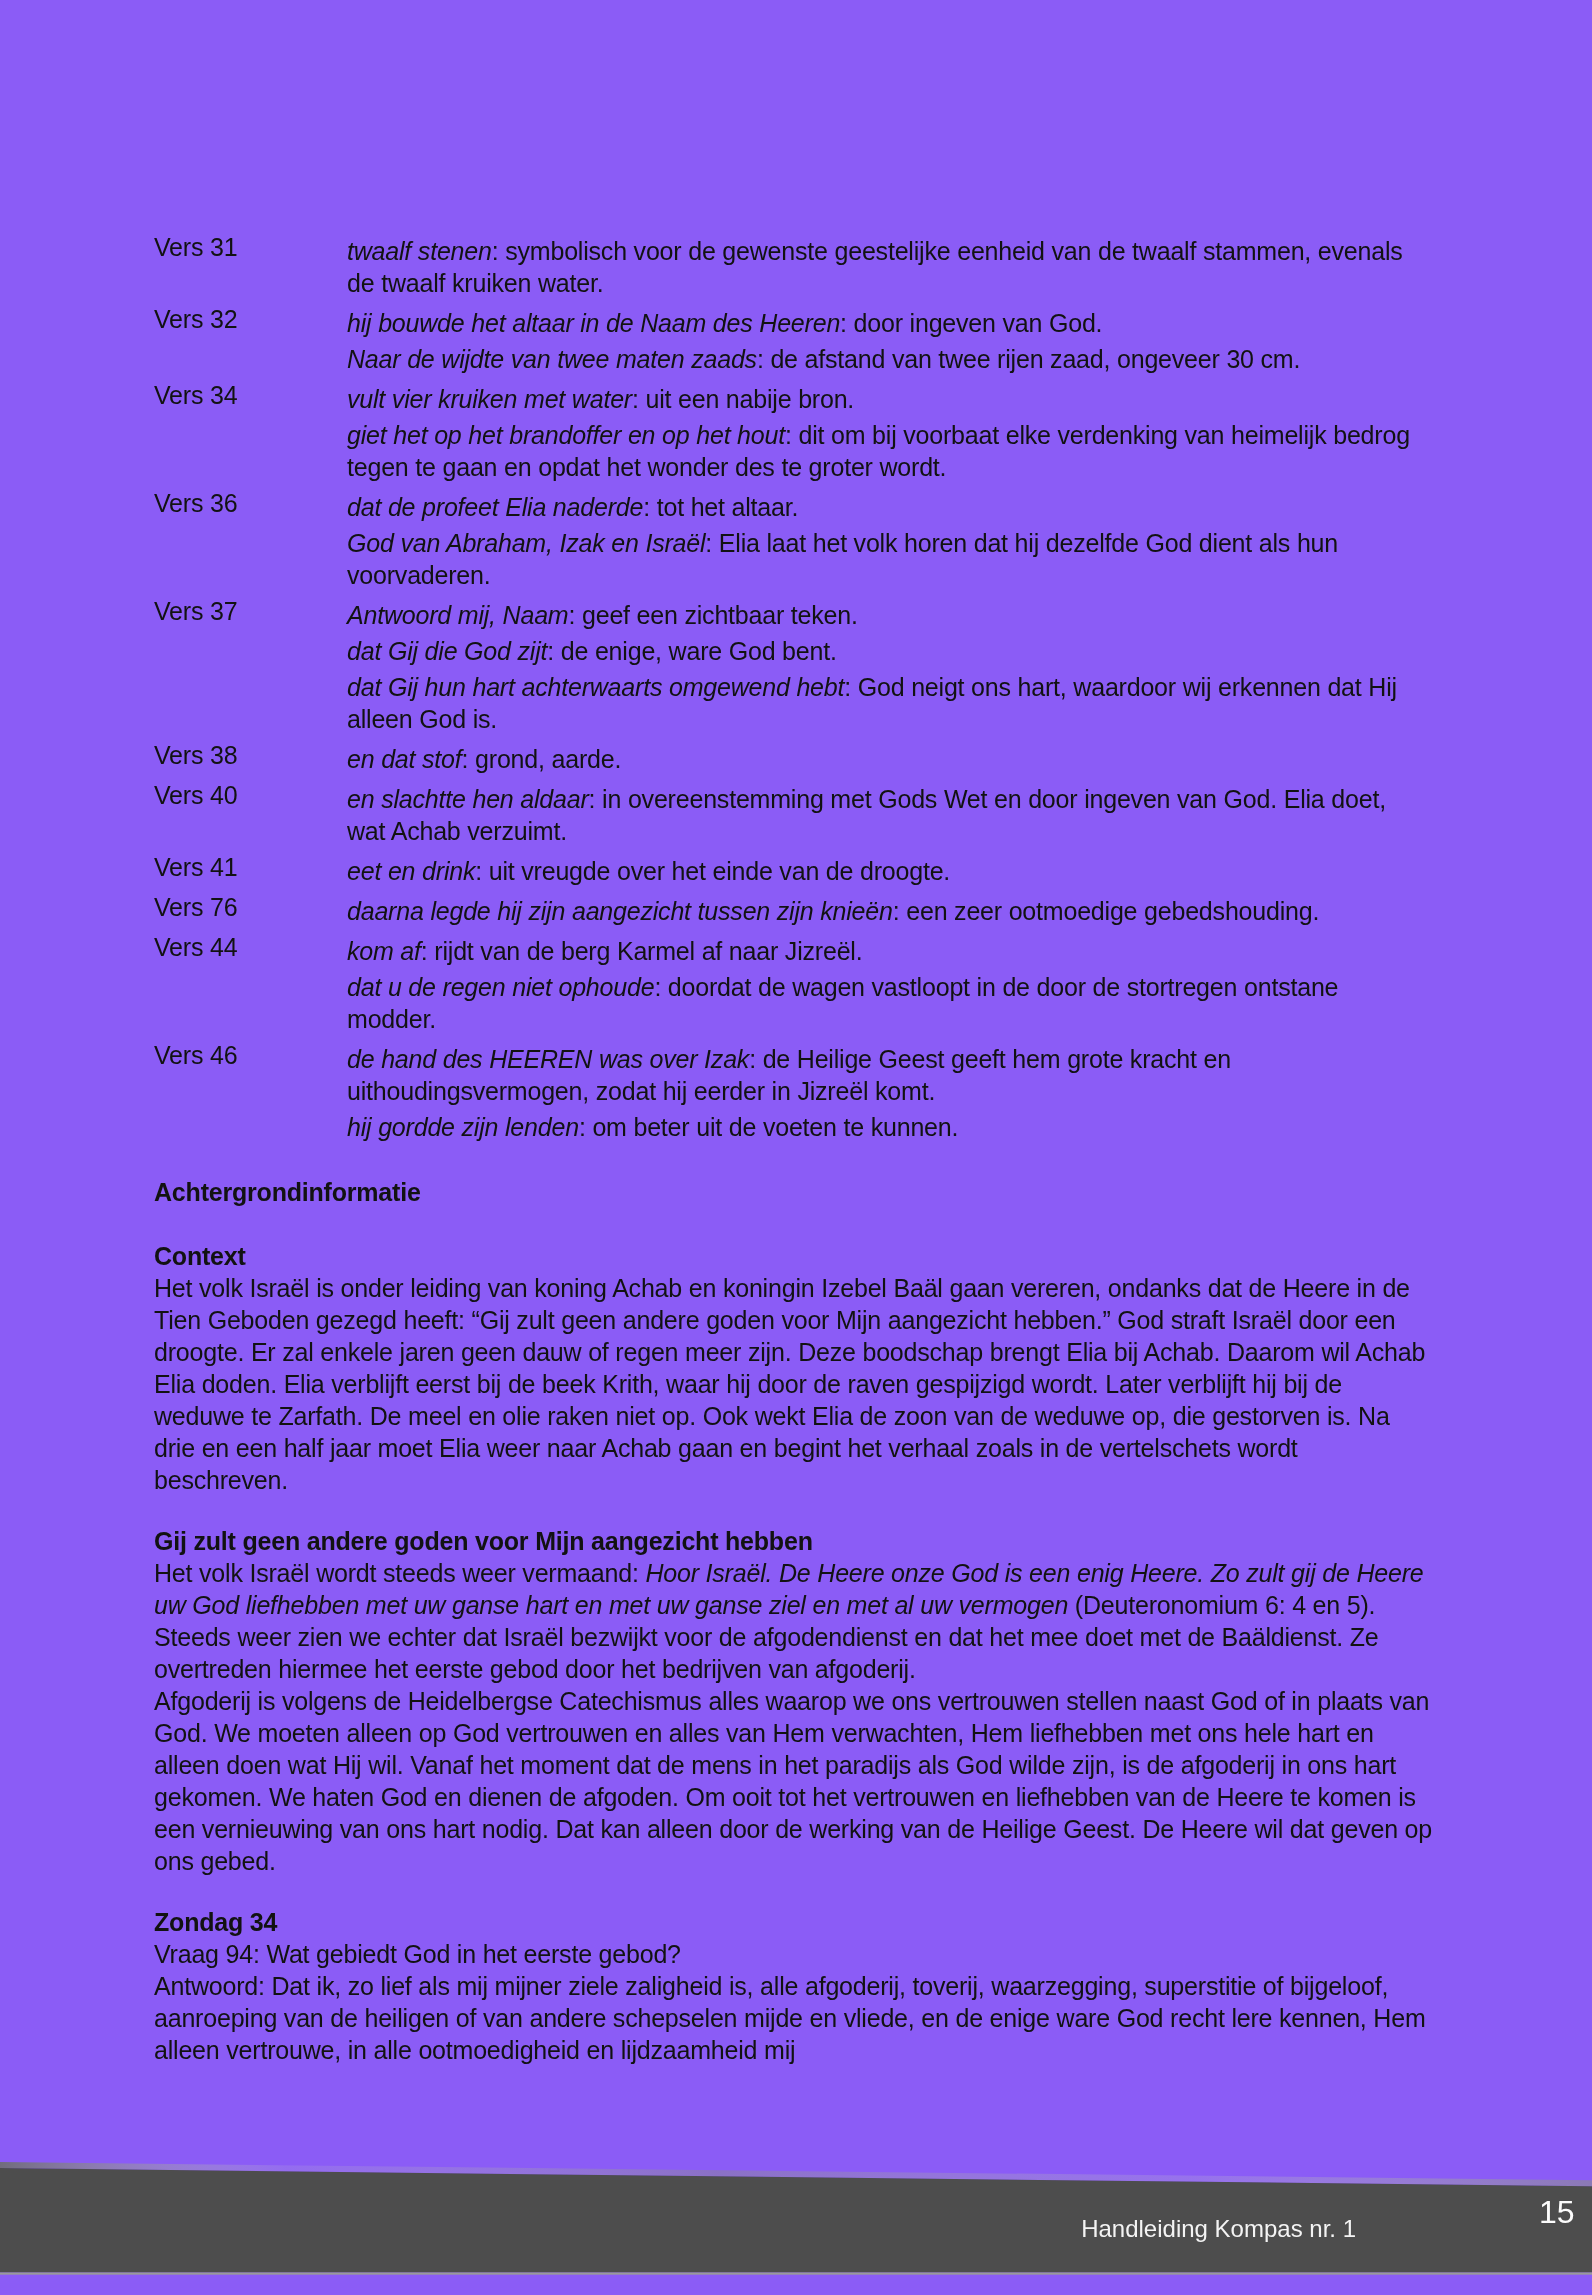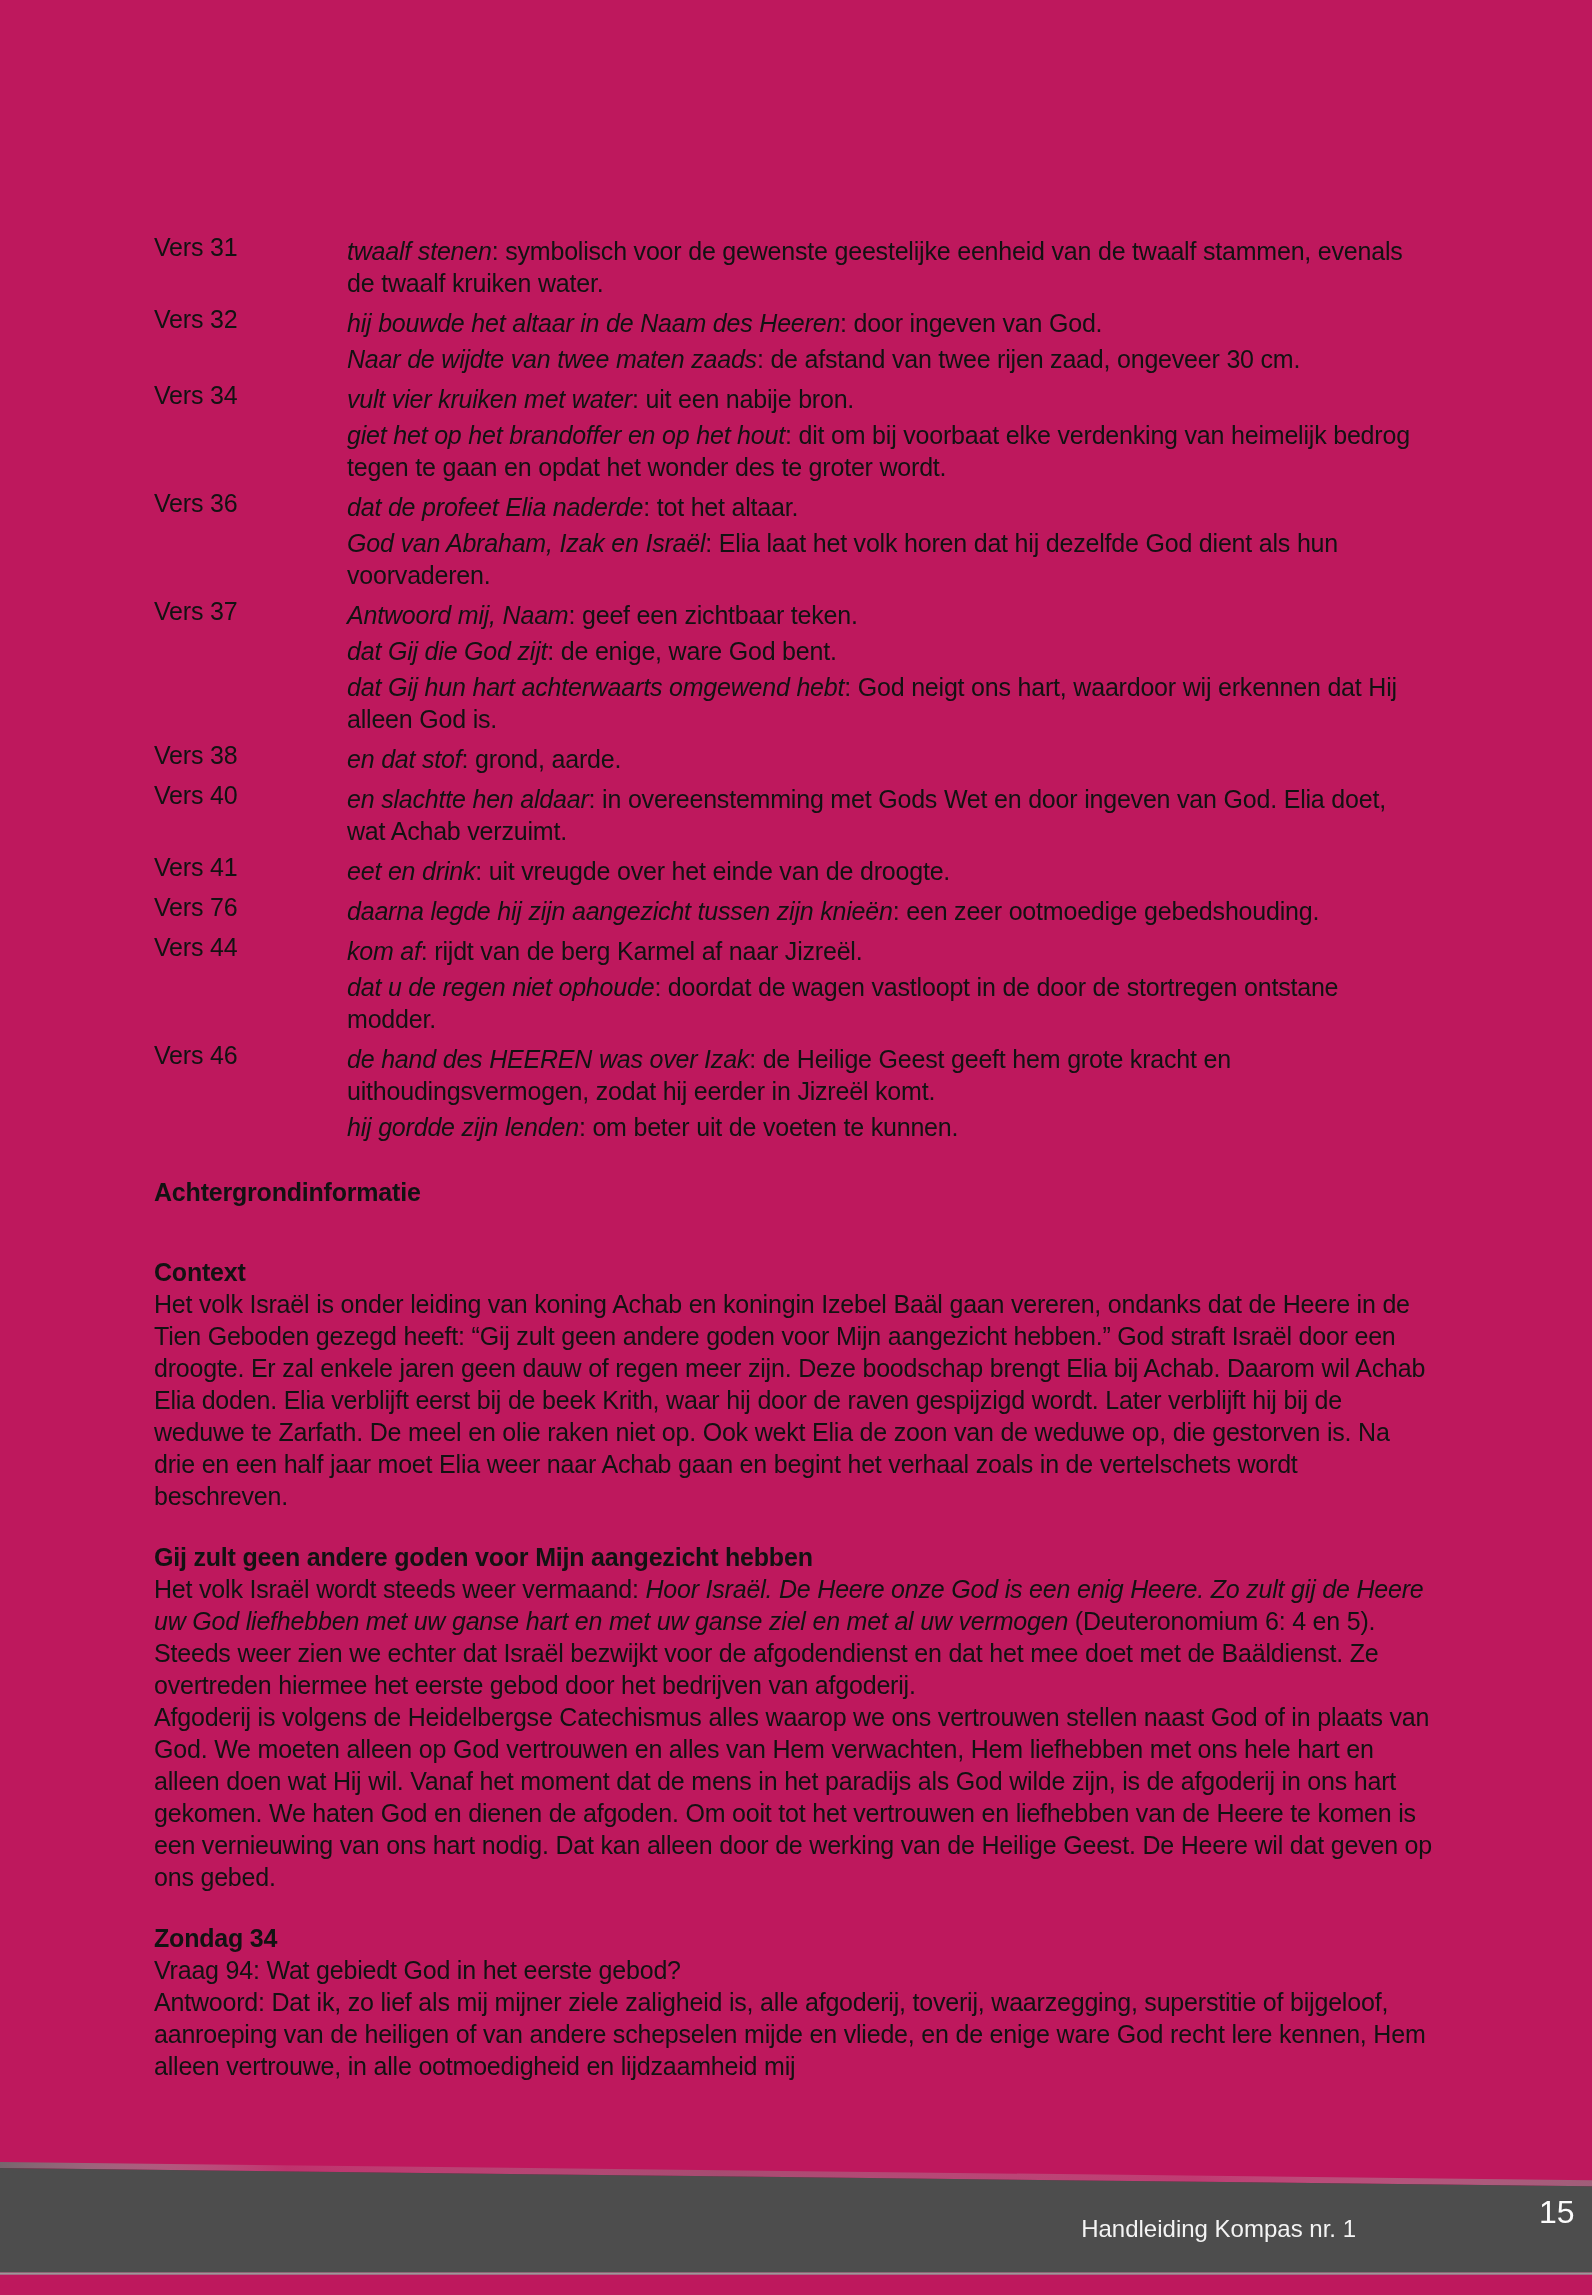--- a/index.html
+++ b/index.html
@@ -1,20 +1,20 @@
 <!DOCTYPE html>
 <html style="font-size:14px"><head>
 <meta charset="utf-8">
 <style>
   html, body { margin: 0; padding: 0; background: #ffffff; }
   .page {
     position: relative;
     width: 1592px;
     height: 2295px;
-    background: #be185d;
+    background: #8b5cf6;
     overflow: hidden;
     font-family: "Liberation Sans", sans-serif;
     color: #121212;
   }
   .content {
     position: absolute;
     top: 0; left: 0;
     box-sizing: border-box;
     width: 1592px;
     padding: 231px 160px 0 154px;
@@ -26,21 +26,21 @@
   .verse-label { width: 189px; flex: 0 0 189px; }
   .verse-body { flex: 1 1 auto; }
   .verse-entry { margin: 4px; }
   .verse-entry i, .seg-i { font-style: italic; }
   h3.heading {
     font-size: 25px;
     line-height: 32px;
     font-weight: bold;
     margin: 29px 0 0 0;
   }
-  h3.heading.tight { margin-top: 48px; }
+  h3.heading.tight { margin-top: 32px; }
   .para { margin: 0; }
   .footer {
     position: absolute;
     left: 0;
     top: 2161px;
     width: 1548px;
     height: 135px;
   }
   .footer svg { display: block; position: absolute; top: 0; left: 0; }
   .footer-booklet {

